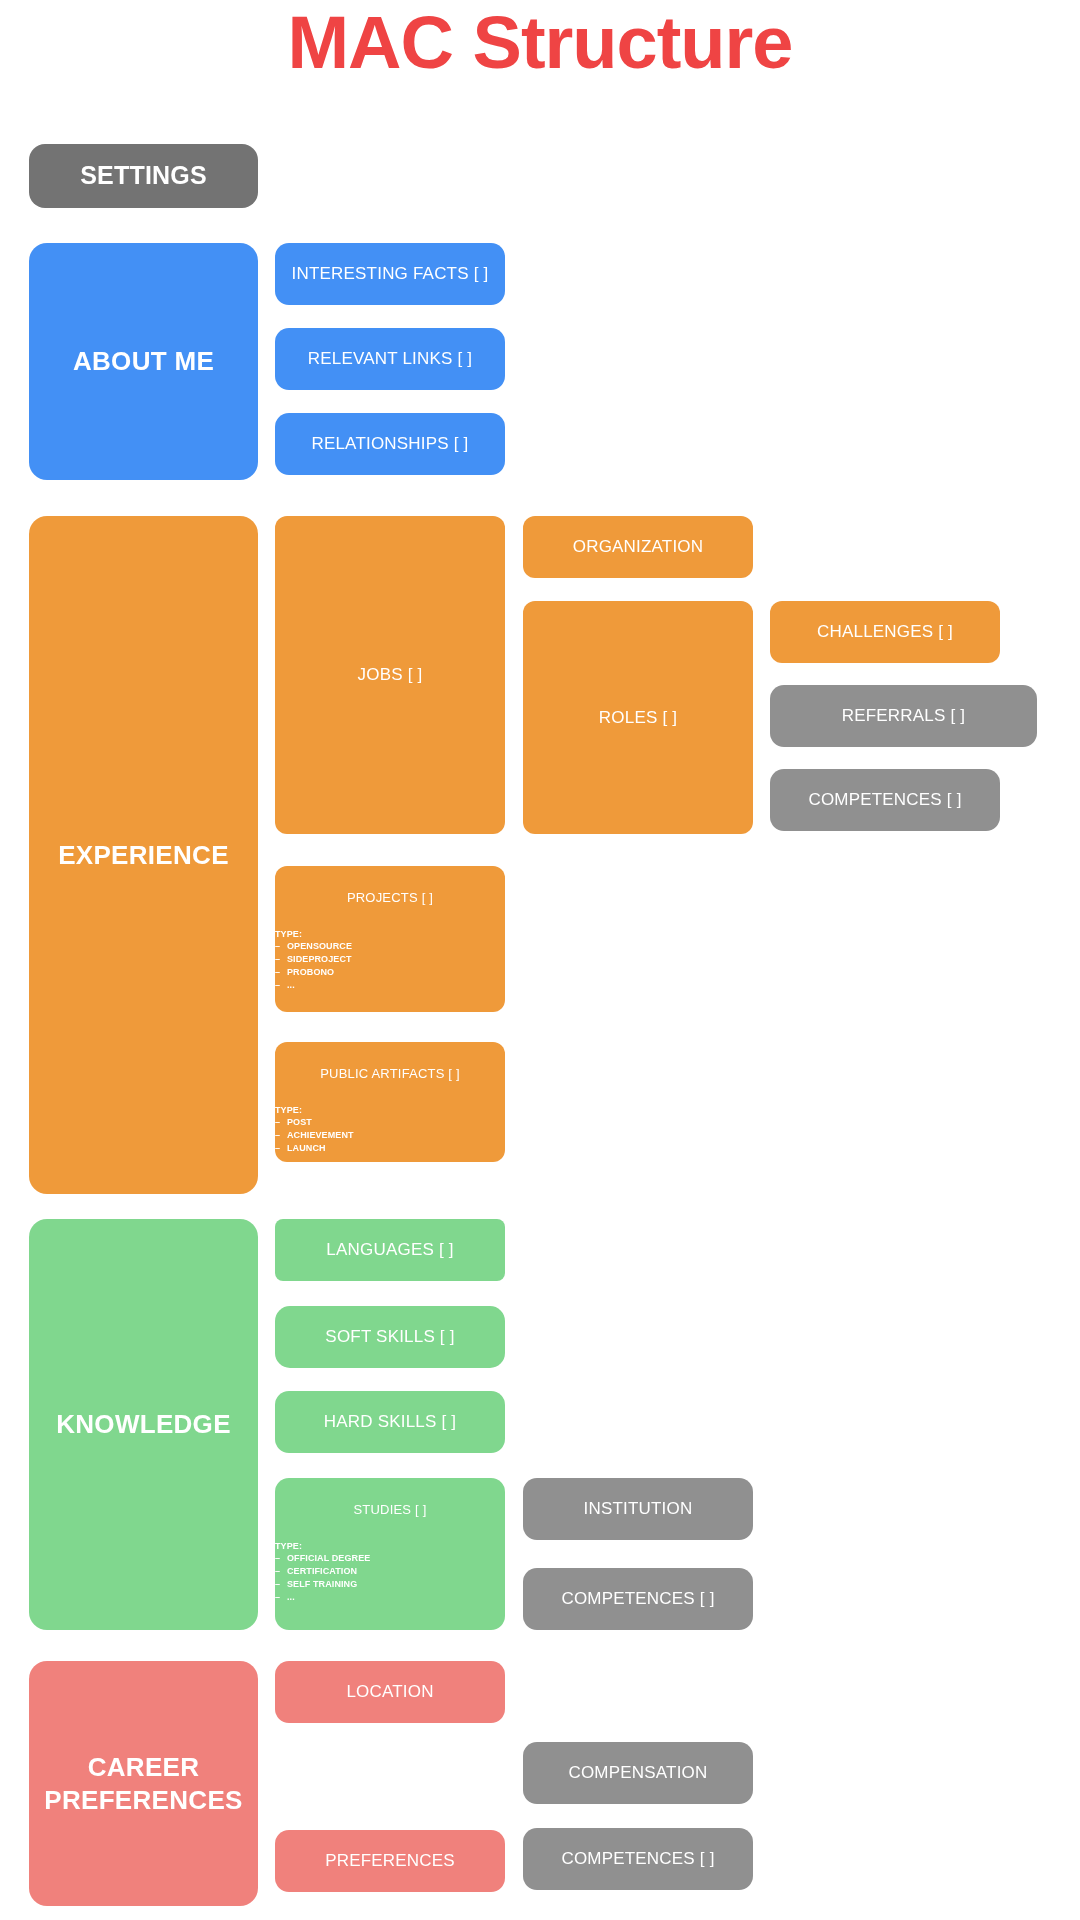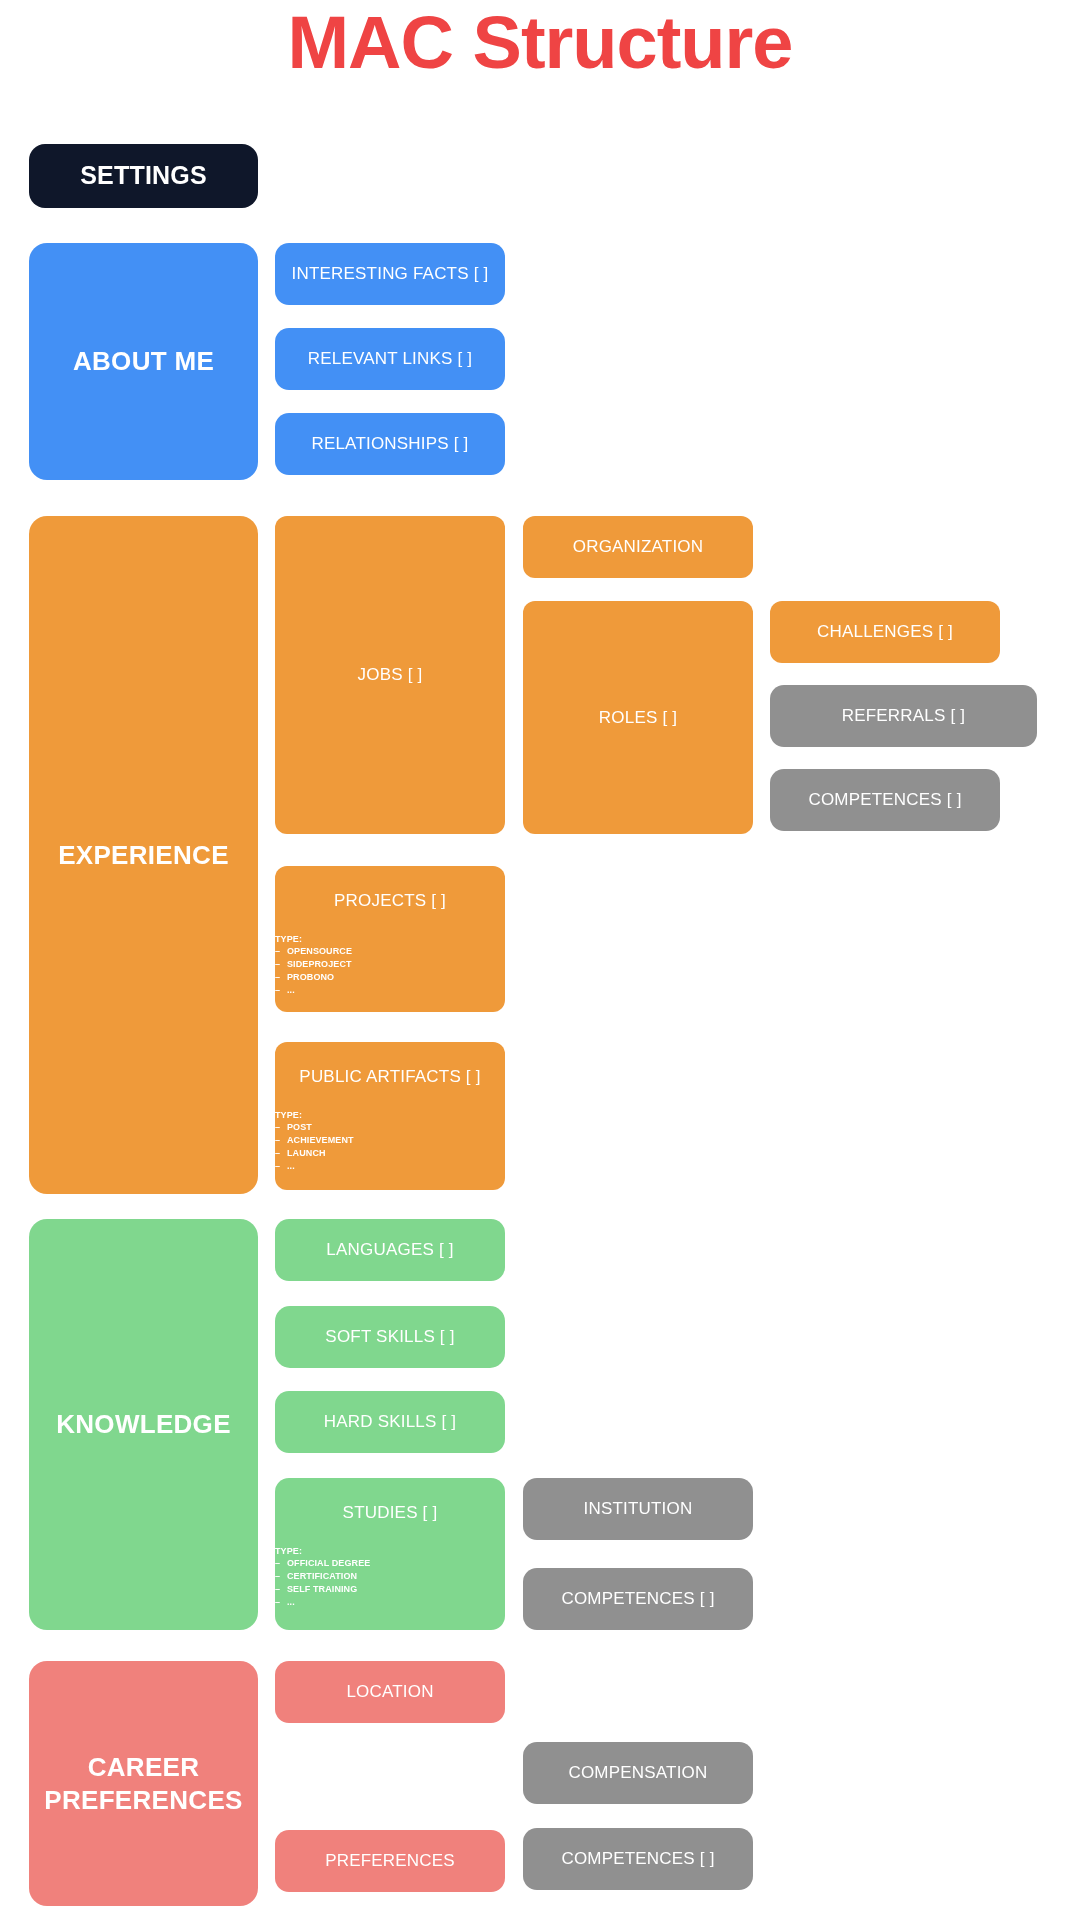--- a/index.html
+++ b/index.html
@@ -61,38 +61,38 @@
 
   
   .node.typed {
     display: block;
     padding: 0;
   }
   .node.typed .node-title {
     display: block;
     width: 100%;
     text-align: center;
-    font-size: 17px;
+    font-size: 13px;
     font-weight: 400;
     margin-top: 24px;
   }
   .node.typed .type-block {
     margin: 14px 0 0 16px;
     text-align: left;
     font-size: 9px;
     font-weight: 700;
     line-height: 1.42;
     letter-spacing: 0.1px;
   }
   .node.typed .type-block .type-head { display: block; }
   .node.typed .type-block .type-item { display: block; }
   .node.typed .type-block .type-item .dash { display: inline-block; width: 12px; }
 
   
-  .c-purple { background: #0f172a; }
+  .c-purple { background: #737373; }
   .c-blue   { background: #4390f5; }
   .c-orange { background: #ef9a3a; border-radius: 12px; }
   .c-green  { background: #80d78e; }
   .c-red    { background: #f0817c; }
   .c-gray   { background: #909090; }
 </style>
 </head>
 <body>
 
 <div id="canvas">
@@ -146,35 +146,35 @@
     <span class="node-title">PROJECTS [ ]</span>
     <span class="type-block">
       <span class="type-head">TYPE:</span>
       <span class="type-item"><span class="dash">–</span><span>OPENSOURCE</span></span>
       <span class="type-item"><span class="dash">–</span><span>SIDEPROJECT</span></span>
       <span class="type-item"><span class="dash">–</span><span>PROBONO</span></span>
       <span class="type-item"><span class="dash">–</span><span>...</span></span>
     </span>
   </div>
 
-  <div class="node typed c-orange" style="left:275px; top:1042px; width:230px; height:148px;">
+  <div class="node typed c-orange" style="left:275px; top:1042px; width:230px; height:120px;">
     <span class="node-title">PUBLIC ARTIFACTS [ ]</span>
     <span class="type-block">
       <span class="type-head">TYPE:</span>
       <span class="type-item"><span class="dash">–</span><span>POST</span></span>
       <span class="type-item"><span class="dash">–</span><span>ACHIEVEMENT</span></span>
       <span class="type-item"><span class="dash">–</span><span>LAUNCH</span></span>
       <span class="type-item"><span class="dash">–</span><span>...</span></span>
     </span>
   </div>
 
   <div class="node category c-green" style="left:29px; top:1219px; width:229px; height:411px;">
     <span>KNOWLEDGE</span>
   </div>
-  <div class="node c-green" style="left:275px; top:1219px; width:230px; height:62px;">
+  <div class="node c-green" style="left:275px; top:1219px; width:230px; height:62px;border-radius:8px;">
     <span>LANGUAGES [ ]</span>
   </div>
   <div class="node c-green" style="left:275px; top:1306px; width:230px; height:62px;border-radius:15px;">
     <span>SOFT SKILLS [ ]</span>
   </div>
   <div class="node c-green" style="left:275px; top:1391px; width:230px; height:62px;">
     <span>HARD SKILLS [ ]</span>
   </div>
   <div class="node typed c-green" style="left:275px; top:1478px; width:230px; height:152px;">
     <span class="node-title">STUDIES [ ]</span>

